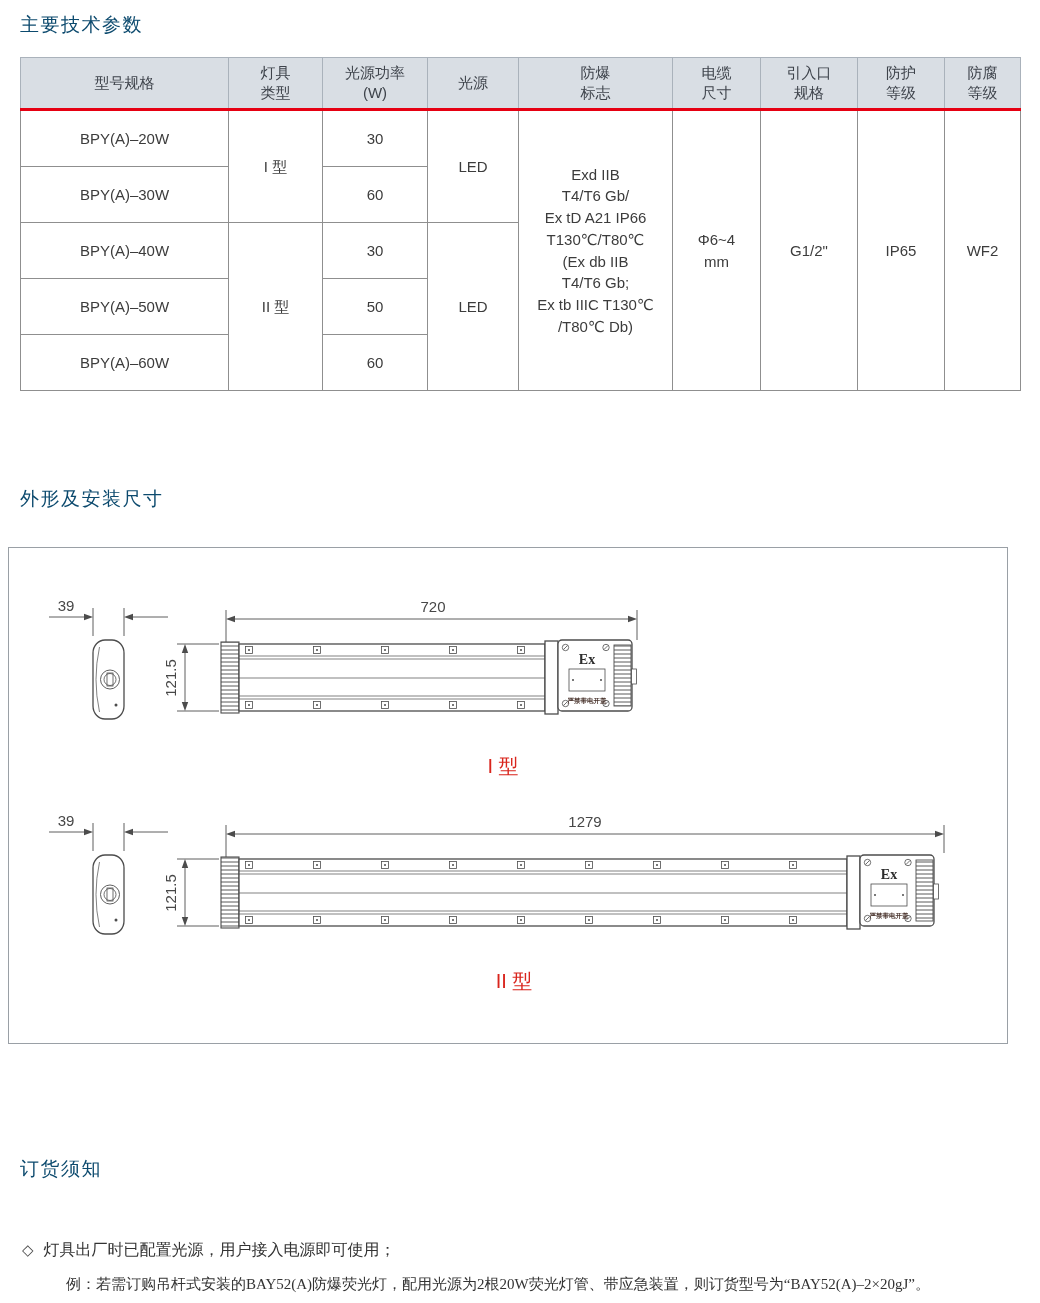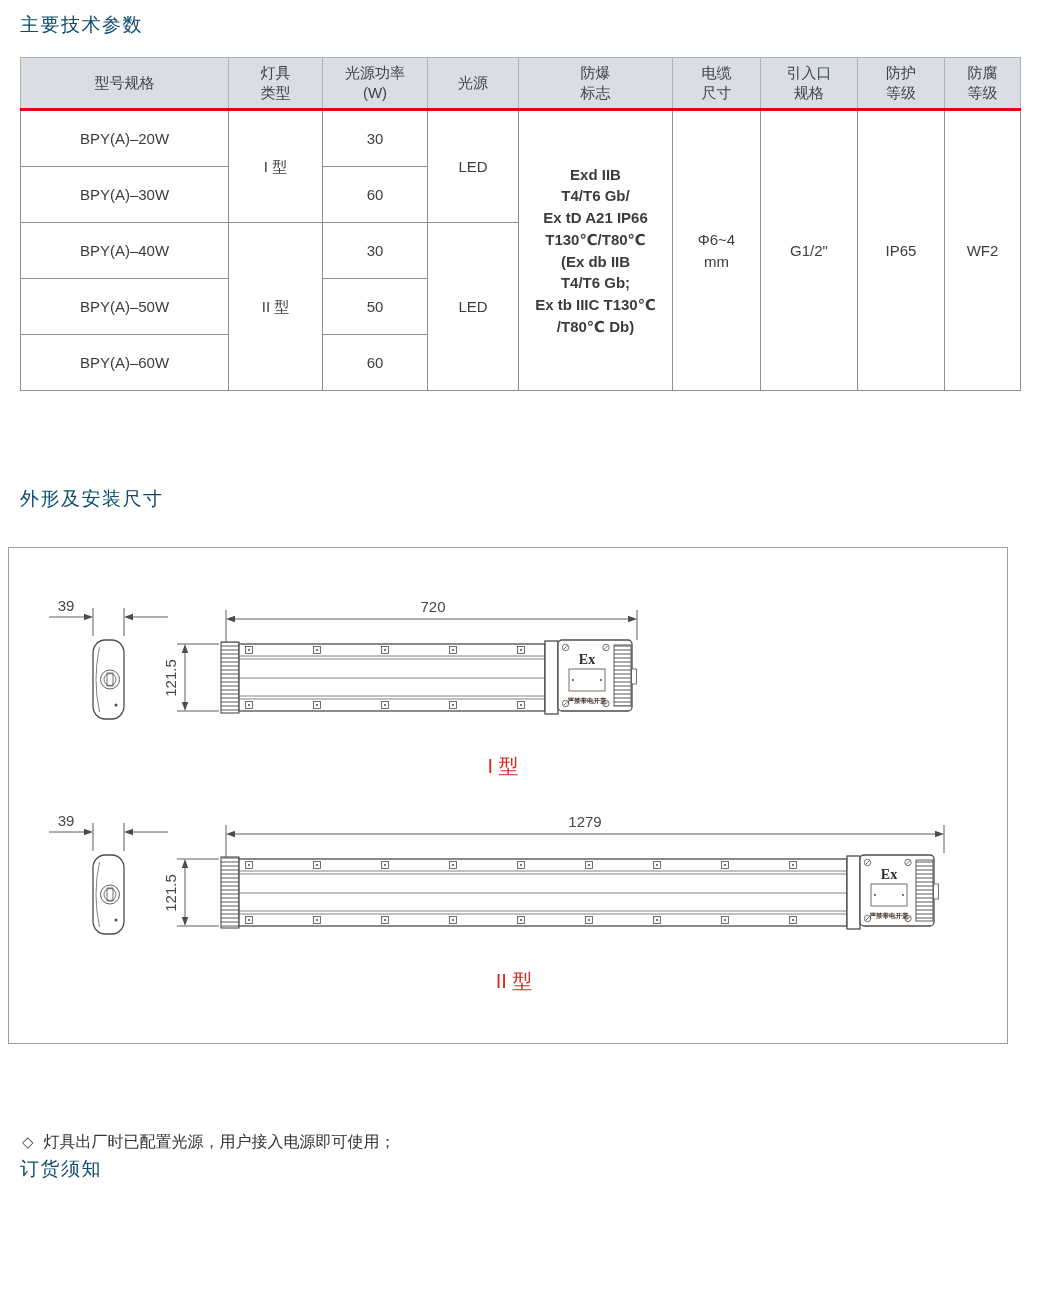--- a/index.html
+++ b/index.html
@@ -13,35 +13,35 @@
     background:#d9dee4;font-weight:normal;font-size:15px;color:#3e434b;
     border:1px solid #aab2bb;border-bottom:3px solid #e60012;
     height:50px;text-align:center;vertical-align:middle;
     white-space:pre-line;line-height:1.35;padding:0 2px;
   }
   table.params td{
     border:1px solid #8f8f8f;background:#fff;
     font-size:15px;color:#3c3c3c;text-align:center;vertical-align:middle;
     height:55px;white-space:pre-line;line-height:1.45;padding:0 0;
   }
-  td.premulti{line-height:1.72;font-weight:bold;}
+  td.premulti{line-height:1.72;}
 
   .outline-box{position:absolute;left:8px;top:547px;width:998px;height:495px;border:1px solid #9aa0a6;background:#fff;}
 
   svg .shape{fill:#fff;stroke:#4c4c4c;stroke-width:1.3;}
   svg .lnthin{fill:none;stroke:#4c4c4c;stroke-width:0.7;}
   svg .det{fill:#fff;stroke:#4c4c4c;stroke-width:0.8;}
   svg .dim{fill:none;stroke:#4c4c4c;stroke-width:0.9;}
   svg .arr{fill:#4c4c4c;stroke:none;}
   svg .dimtxt{font-size:15px;fill:#474747;font-family:"Liberation Sans","DejaVu Sans",sans-serif;}
   svg .extxt{font-family:"Liberation Serif","DejaVu Serif",serif;font-weight:bold;font-size:14px;fill:#2d2d2d;}
   svg .warntxt{font-size:6.5px;font-weight:bold;fill:#463029;font-family:"DejaVu Sans",sans-serif;}
   svg .typelabel{font-size:20px;fill:#d9251d;font-family:"Liberation Sans","DejaVu Sans",sans-serif;}
 
-  .notes{position:absolute;left:22px;top:1132px;width:1000px;font-size:16px;color:#333;font-family:Liberation Serif, serif;}
+  .notes{position:absolute;left:22px;top:1240px;width:1000px;font-size:16px;color:#333;font-family:Liberation Serif, serif;}
   .note-line{margin-bottom:14px;white-space:nowrap;}
   .note-bullet{display:inline-block;margin-right:10px;color:#4a4a4a;font-size:15px;}
   .note-example{padding-left:44px;font-size:15px;white-space:nowrap;margin-top:1px;}
 </style>
 </head>
 <body>
 
 <div class="canvas">
 
   <div class="sec-title" style="top:12px;">主要技术参数</div>
@@ -245,15 +245,16 @@
       </g>
     </svg>
   </div>
 
   <div class="sec-title" style="top:1156px;">订货须知</div>
 
   <div class="notes">
     <div class="note-line">
       <span class="note-bullet">◇</span><span>灯具出厂时已配置光源，用户接入电源即可使用；</span>
     </div>
+    <div class="note-example">例：若需订购吊杆式安装的BAY52(A)防爆荧光灯，配用光源为2根20W荧光灯管、带应急装置，则订货型号为“BAY52(A)–2×20gJ”。</div>
   </div>
 
 </div>
 
 </body></html>

